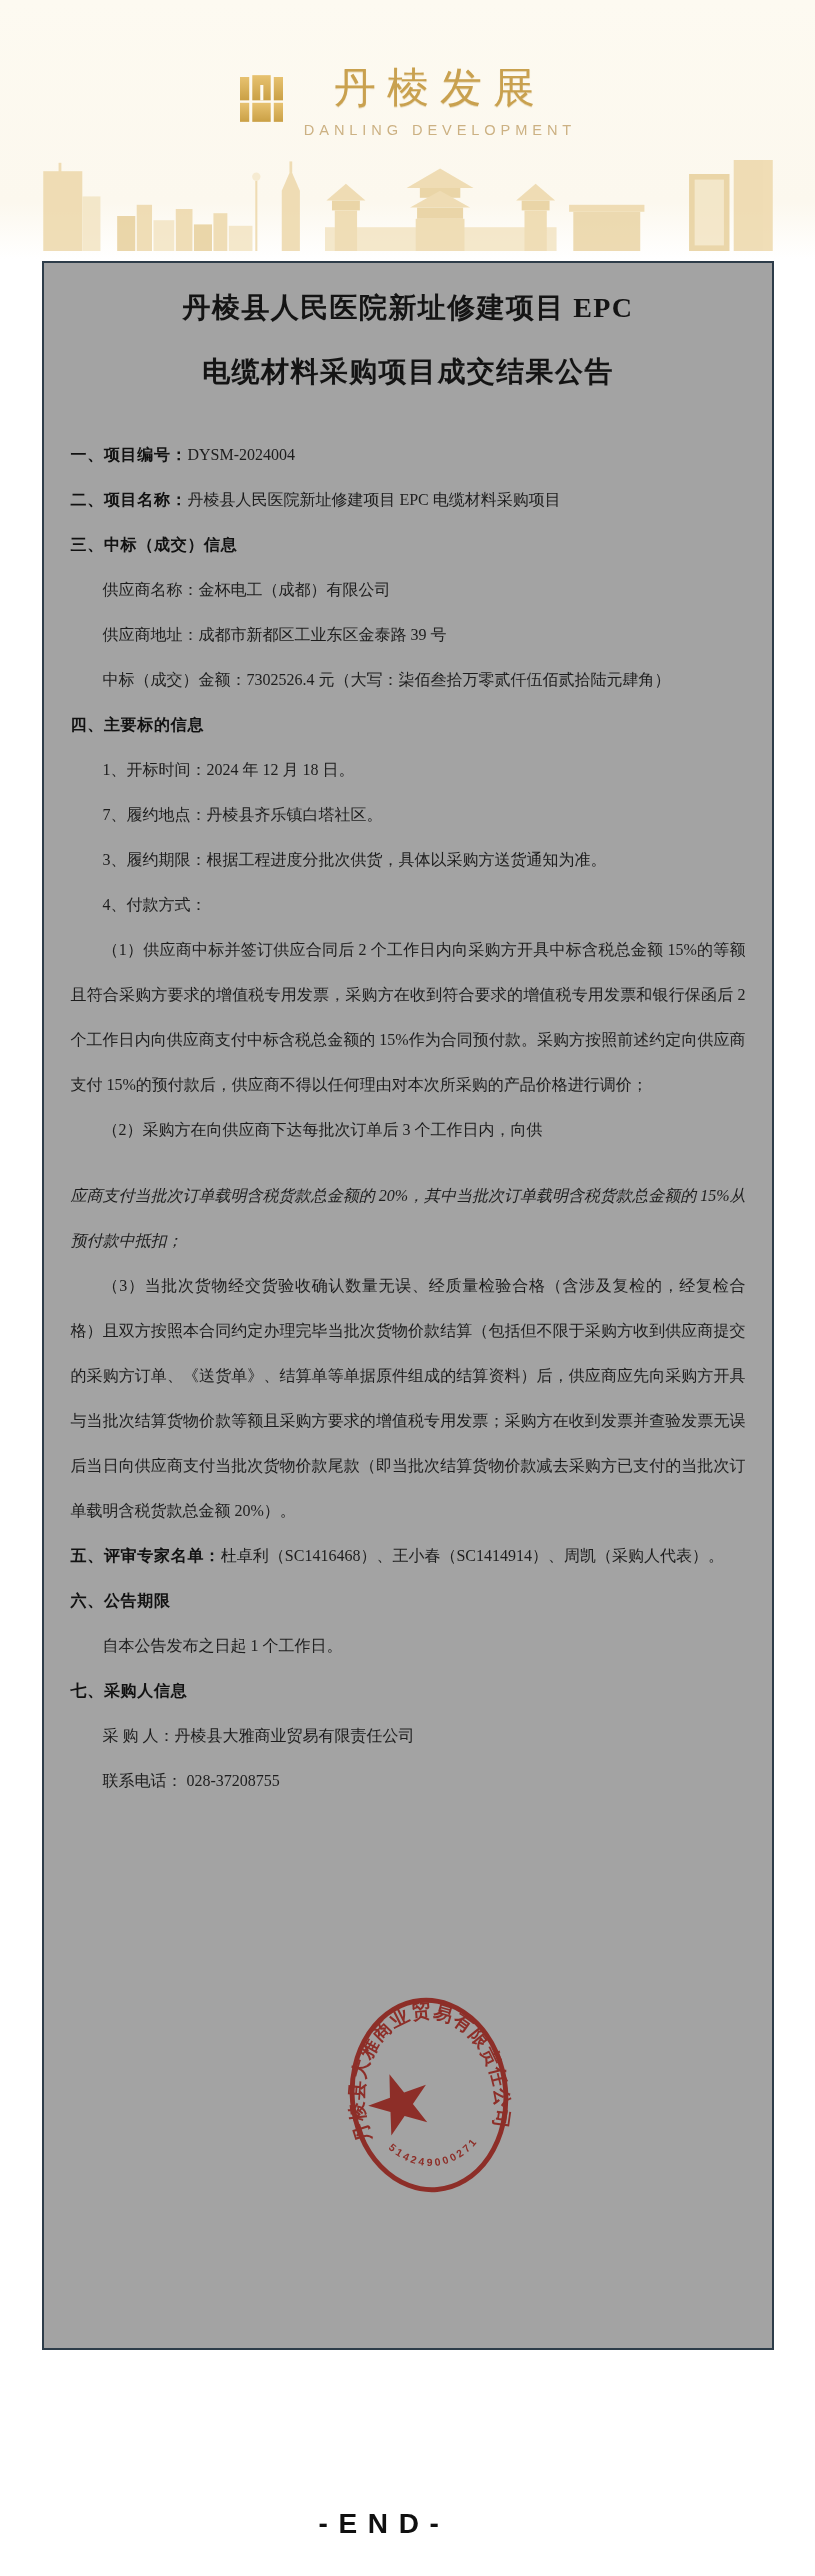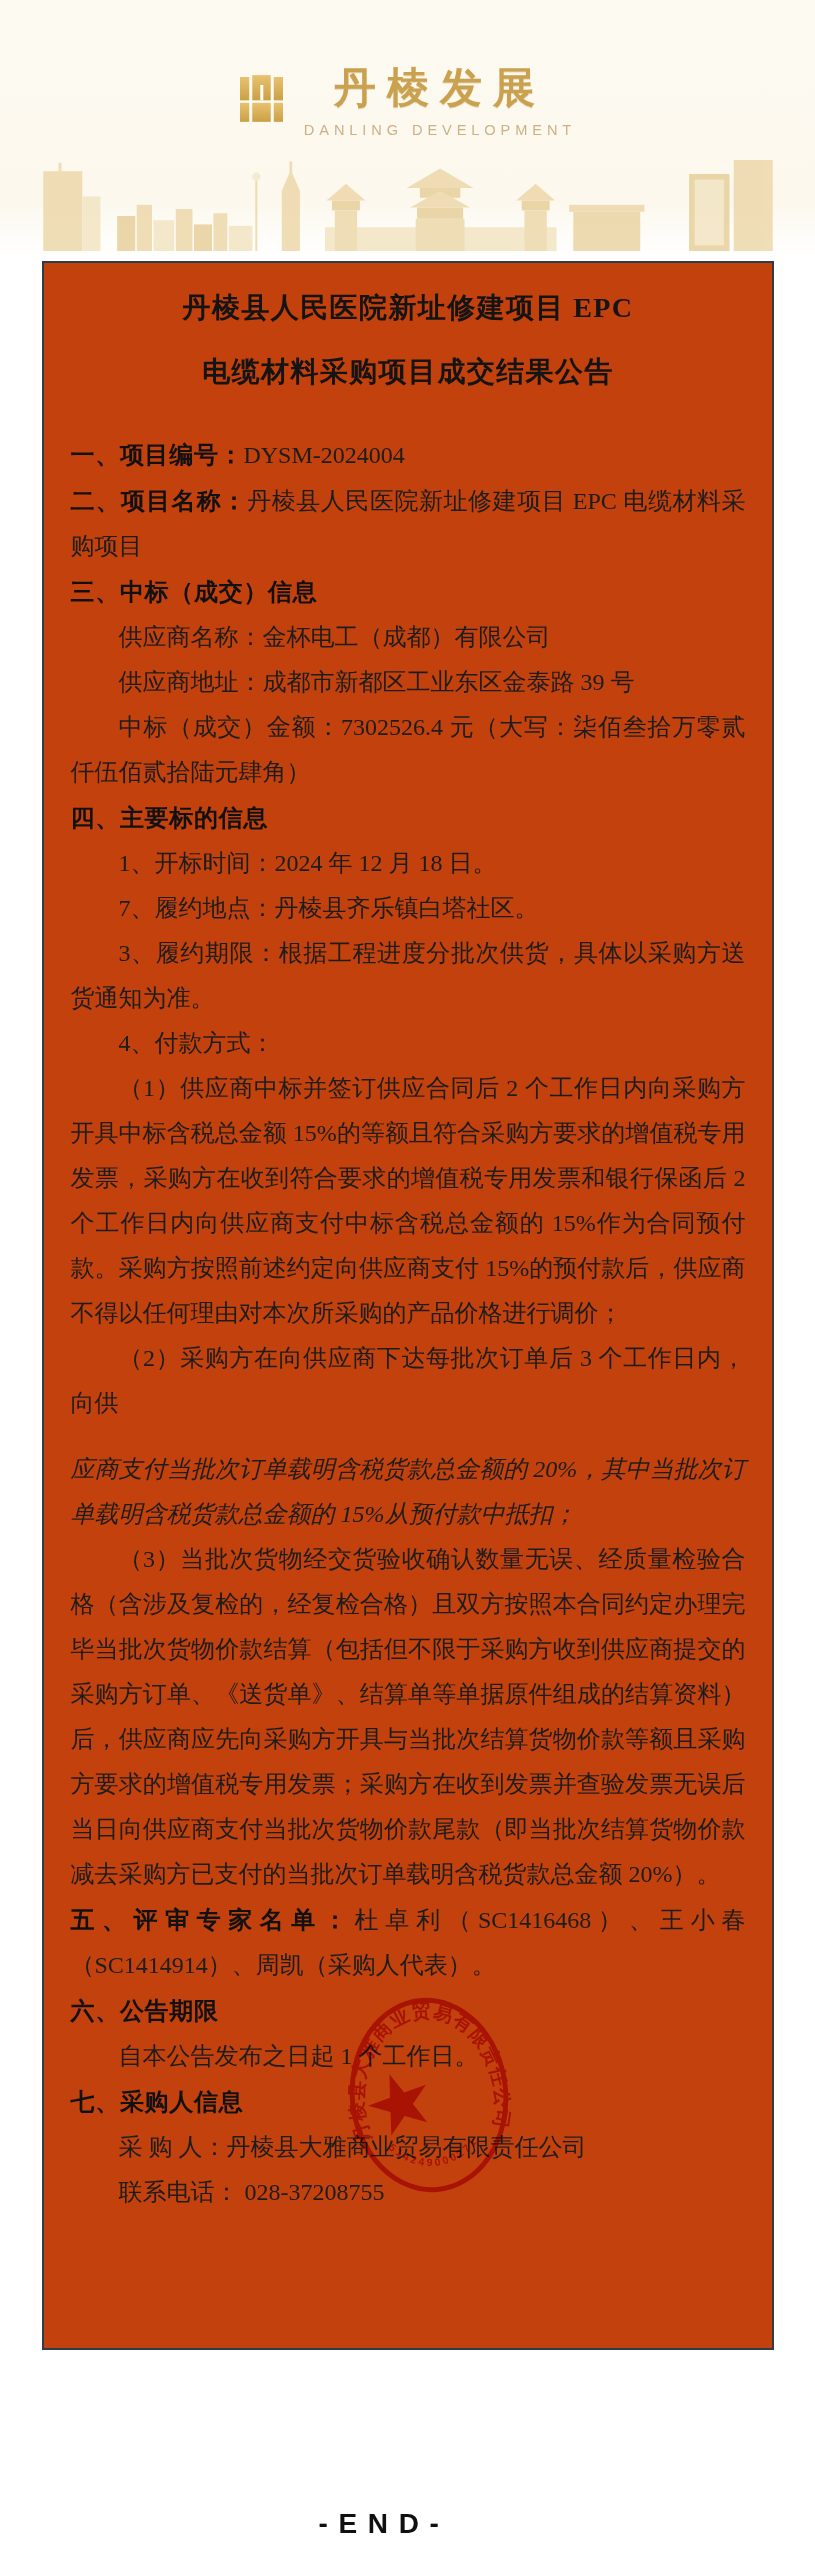--- a/index.html
+++ b/index.html
@@ -28,21 +28,21 @@
     display: flex;
     justify-content: center;
     align-items: center;
     gap: 21px;
   }
   .brand-icon { width: 43px; height: 47px; flex: 0 0 auto; }
   .brand-text-col { display: flex; flex-direction: column; align-items: center; }
   .brand-cn {
     font-family: "Liberation Serif", "DejaVu Serif", serif;
     font-size: 42px;
-    font-weight: 700;
+    font-weight: 400;
     letter-spacing: 11px;
     color: #c9a14f;
     text-shadow: 0 0.7px 0.7px rgba(190,150,70,0.35);
     white-space: nowrap;
   }
   .brand-en {
     margin-top: 5.6px;
     font-family: "Liberation Sans", "DejaVu Sans", sans-serif;
     font-size: 14.6px;
     font-weight: 500;
@@ -54,36 +54,36 @@
     position: absolute;
     left: 0; top: 160px;
     width: 816px; height: 91px;
   }
 
   
   .doc-card {
     position: absolute;
     left: 42px; top: 261px;
     width: 732px; height: 2089px;
-    background: #c2410c;
+    background: #a3a3a3;
     border: 2.1px solid #2d3c49;
     padding: 0 26.5px;
   }
   .doc-title {
     margin-top: 12.5px;
     text-align: center;
     font-size: 28px;
     line-height: 64px;
     font-weight: 700;
     color: #141414;
     letter-spacing: 1.4px;
   }
   .doc-body {
     margin-top: 28px;
-    font-size: 24px;
+    font-size: 16px;
     line-height: 45px;
     text-align: justify;
     color: #1d1d1d;
   }
   .doc-body p { margin: 0; }
   .doc-body p.indent { text-indent: 2em; }
   .doc-body p.gap { margin-top: 21px; font-style: italic; }
   .doc-body .lbl {
     font-family: "Liberation Sans", "DejaVu Sans", sans-serif;
     font-weight: 700;

